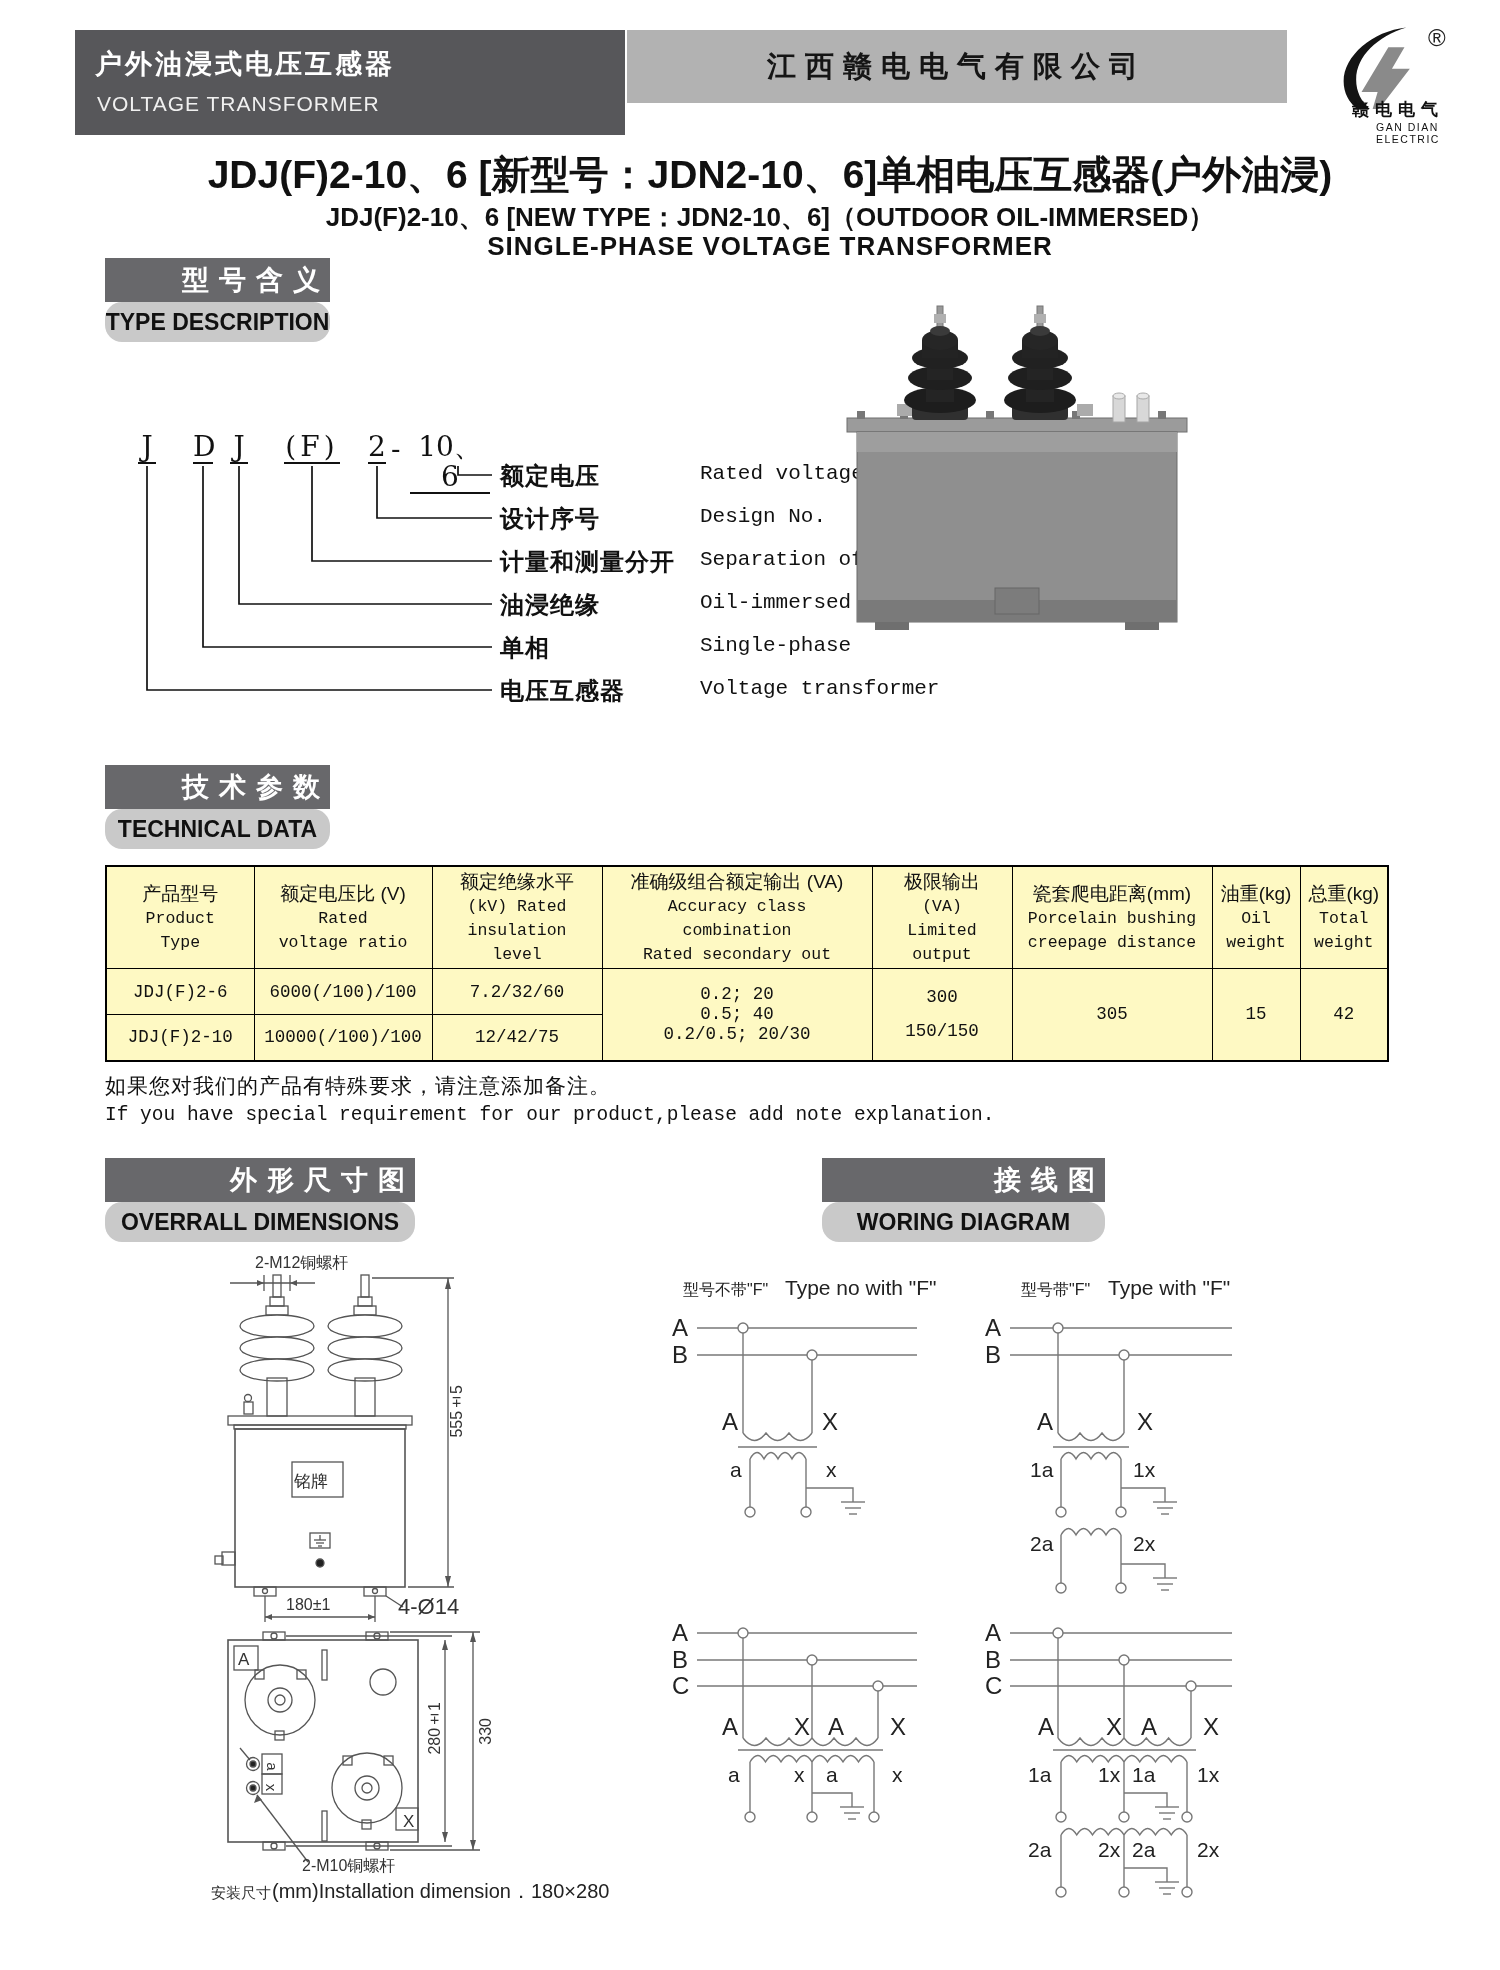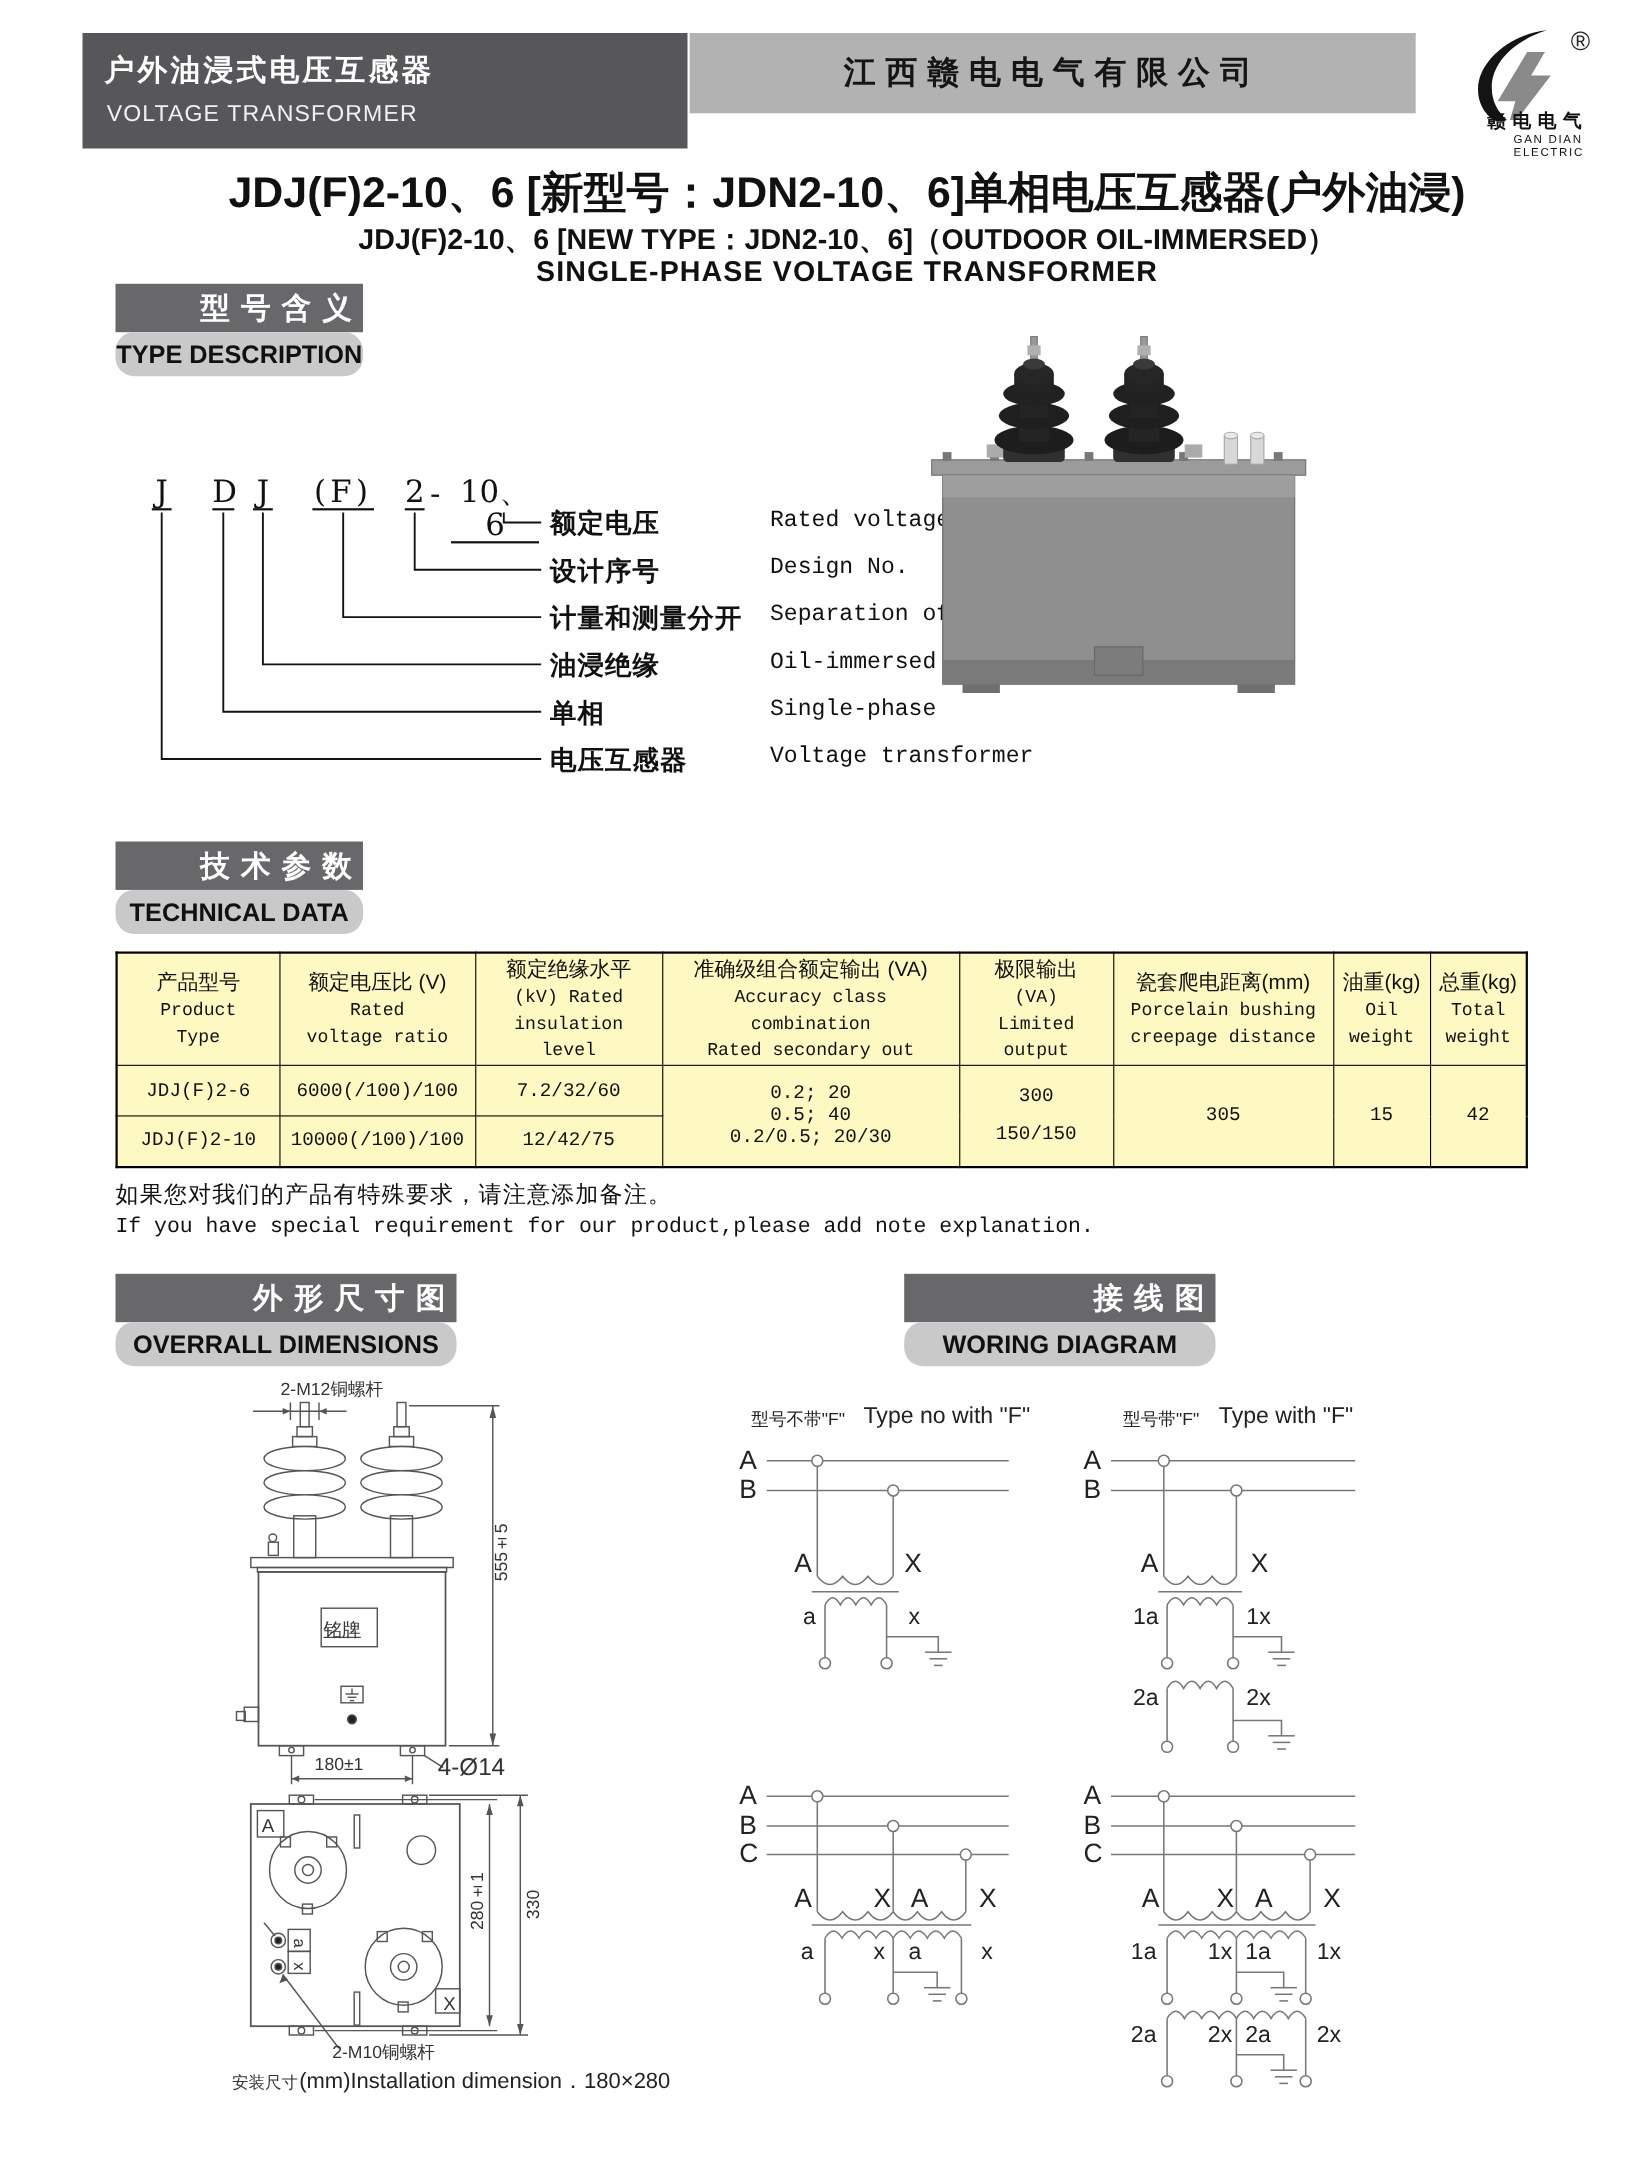--- a/index.html
+++ b/index.html
@@ -368,21 +368,21 @@
         <polygon points="215,367 208,364 208,370"></polygon>
       <polygon points="285,390 282,400 288,400"></polygon>
         <polygon points="285,592 282,582 288,582"></polygon>
       <polygon points="313,382 310,392 316,392"></polygon>
         <polygon points="313,600 310,590 316,590"></polygon>
       <polygon points="97,545 94,553 102,550"></polygon>
     </g>
   </svg>
 
   <span class="dl" style="left:255px;top:1253px;">2-M12铜螺杆</span>
-  <span class="dl" style="left:294px;top:1470px;font-size:17px;text-decoration:underline;">铭牌</span>
+  <span class="dl" style="left:294px;top:1470px;font-size:17px;">铭牌</span>
   <span class="dl vtext" style="left:448px;top:1385px;font-size:16px;">555±5</span>
   <span class="dl" style="left:286px;top:1596px;">180±1</span>
   <span class="dl" style="left:398px;top:1594px;font-size:22px;">4-Ø14</span>
   <span class="dl" style="left:238px;top:1650px;font-size:17px;">A</span>
   <span class="dl" style="left:403px;top:1812px;font-size:17px;">X</span>
   <span class="dl" style="left:268px;top:1758px;font-size:15px;transform:rotate(90deg);">a</span>
   <span class="dl" style="left:268px;top:1779px;font-size:15px;transform:rotate(90deg);">x</span>
   <span class="dl vtext" style="left:426px;top:1702px;">280±1</span>
   <span class="dl vtext" style="left:477px;top:1718px;">330</span>
   <span class="dl" style="left:302px;top:1856px;">2-M10铜螺杆</span>

